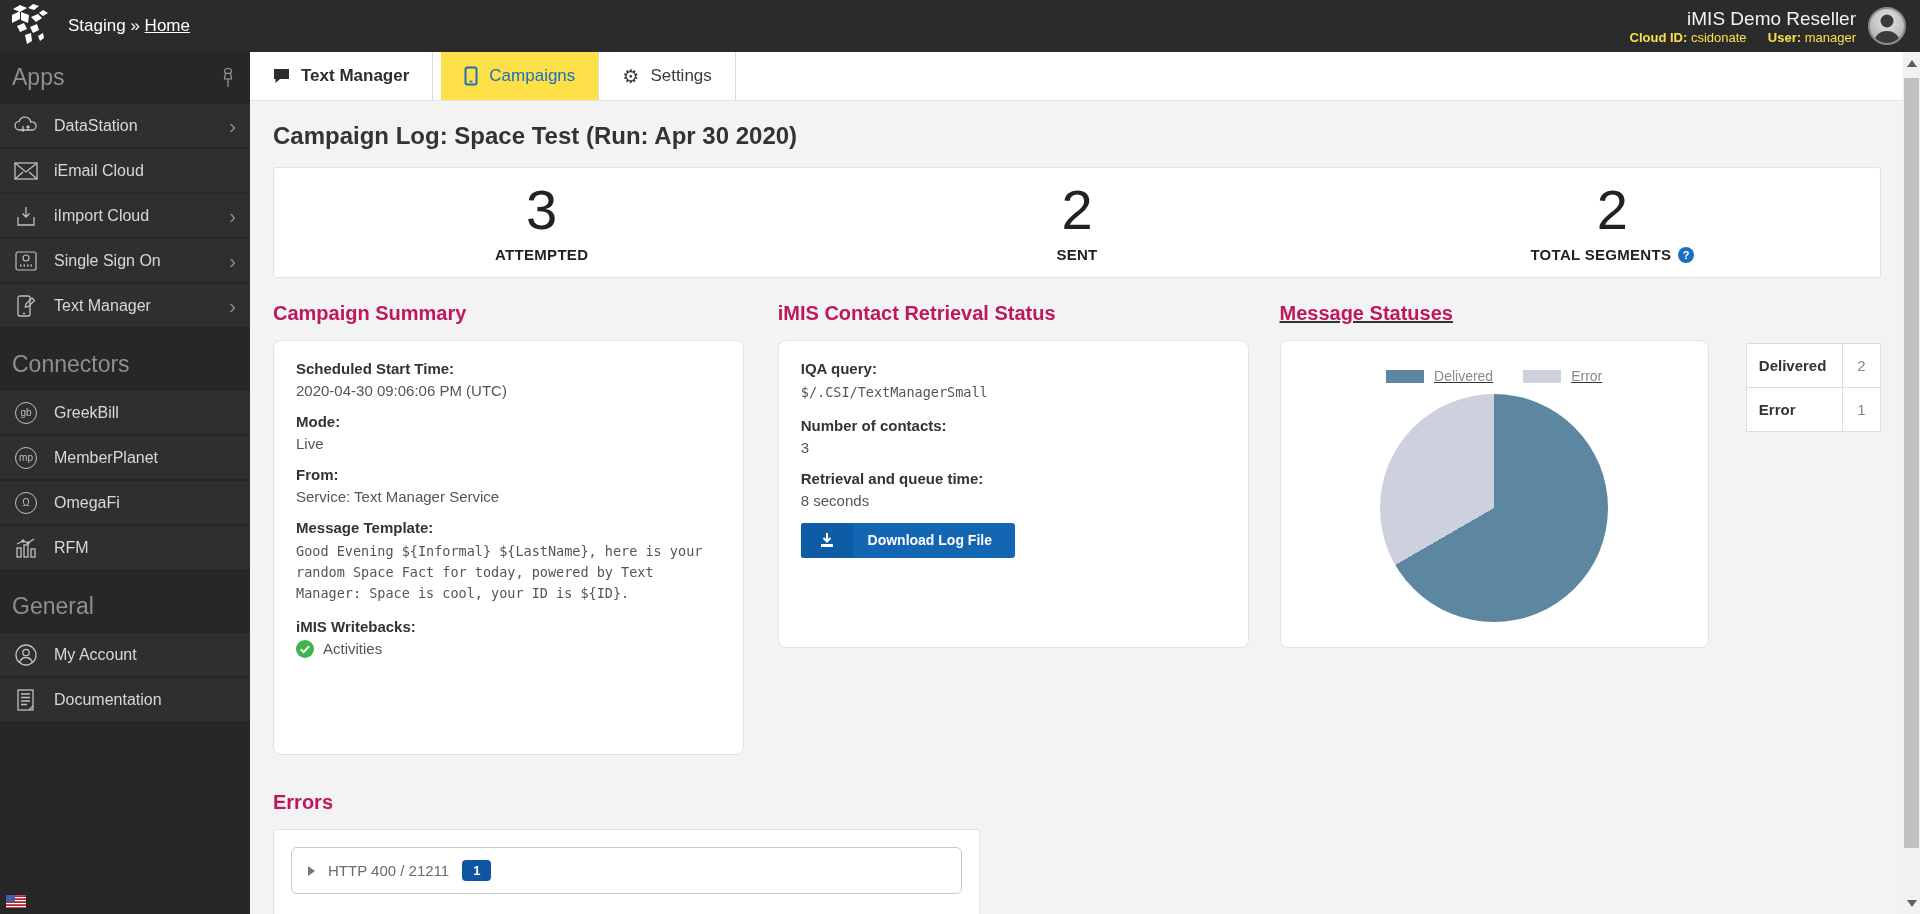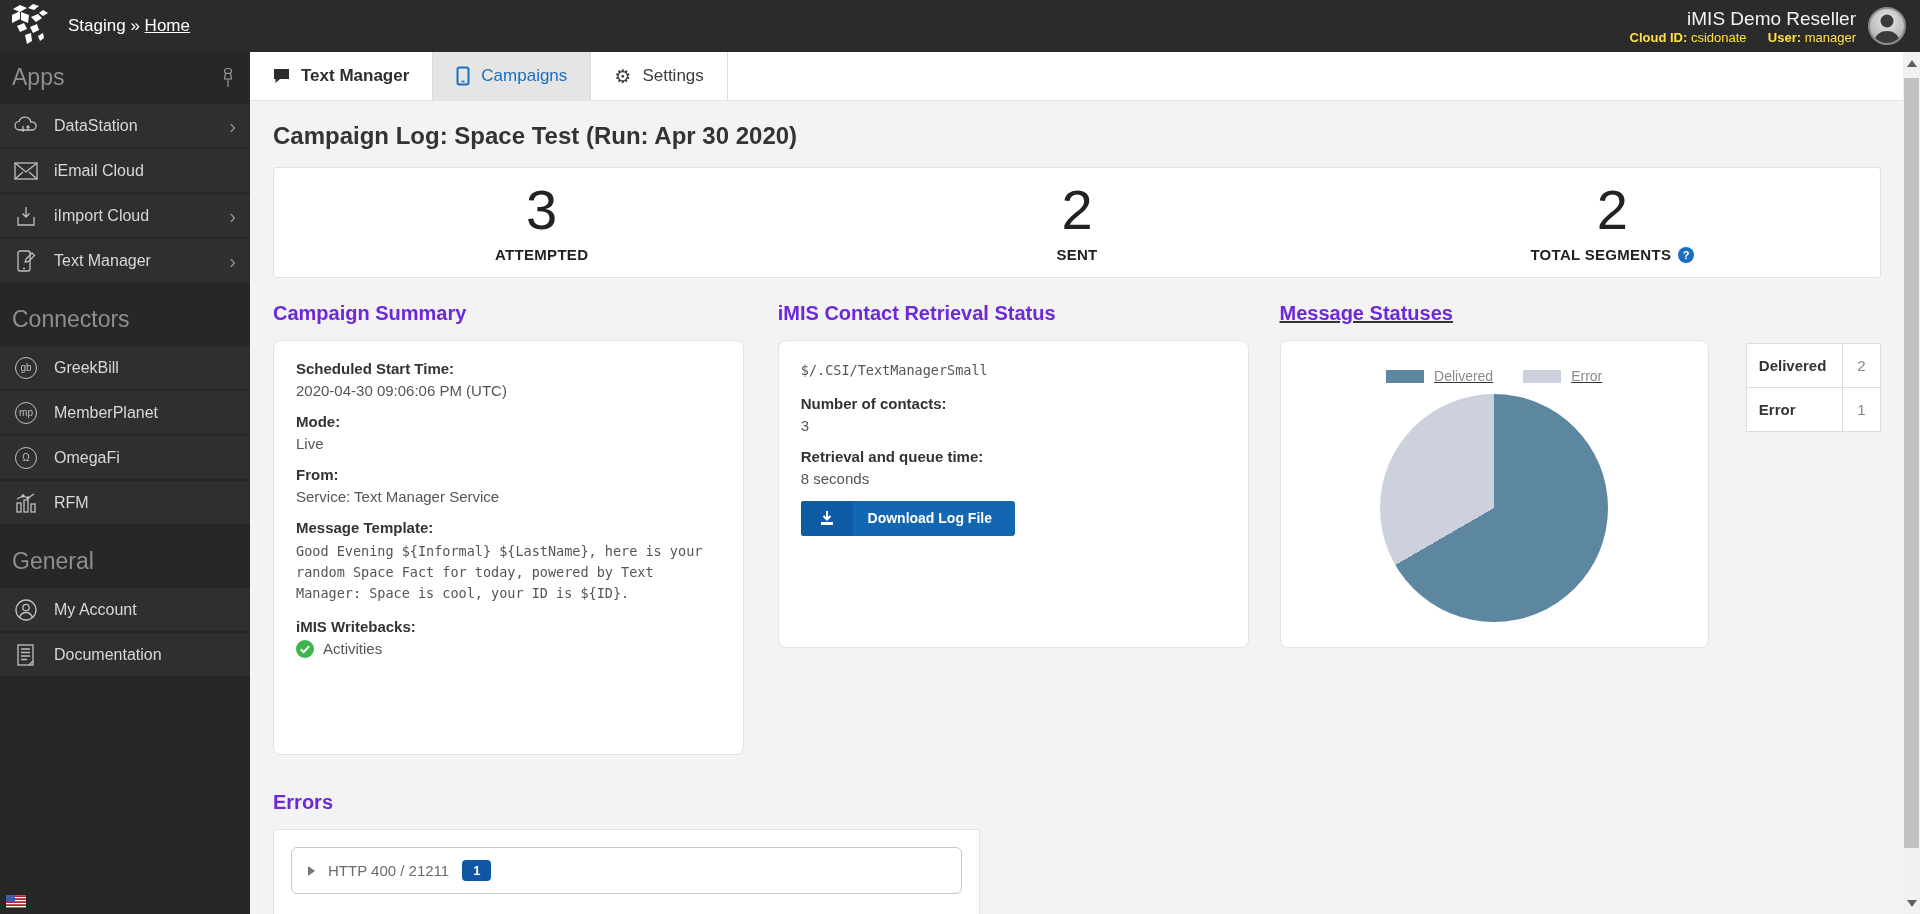--- a/index.html
+++ b/index.html
@@ -35,40 +35,40 @@
   .logo-circle { width:22px; height:22px; border:1.4px solid #bfbfbf; border-radius:50%;
     display:flex; align-items:center; justify-content:center; color:#bfbfbf; font-size:10px; line-height:1; }
   .chev { margin-left:auto; color:#8f8f8f; font-size:20px; line-height:1; }
   .chev::after { content:"\203A"; }
   
   .main { position:absolute; left:250px; top:52px; right:17px; bottom:0; }
   .tabstrip { height:49px; background:#fff; display:flex; border-bottom:1px solid #e2e2e2; }
   .tab { display:flex; align-items:center; gap:11px; padding:0 23px; font-size:17px;
     color:#3c3c3c; border-right:1px solid #dcdcdc; cursor:pointer; }
   .tab.active { font-weight:bold; color:#2d2d2d; }
-  .tab.selected { background:#e5e5e5; color:#1a6fc0; }
+  .tab.selected { background:#fde047; color:#1a6fc0;margin-left:8px; }
   .gear-glyph { font-family:"DejaVu Sans", sans-serif; font-size:19px; color:#3c3c3c; line-height:1; }
   .content { padding:12px 22px 0 23px; height:calc(100% - 49px); overflow:hidden; }
   .page-title { font-size:24px; font-weight:bold; color:#333; margin-top:9px; }
   
   .stats-card { margin-top:17px; background:#fff; border:1px solid #e3e3e3; border-radius:3px;
     height:111px; display:flex; }
   .stat { flex:1; display:flex; flex-direction:column; align-items:center; justify-content:center; }
   .stat-value { font-size:56px; font-weight:300; color:#222; line-height:1; }
   .stat-label { margin-top:8px; font-size:15px; font-weight:bold; color:#222; letter-spacing:.3px;
     display:flex; align-items:center; gap:7px; }
   .help-icon { width:16px; height:16px; border-radius:50%; background:#1a6fc0; color:#fff;
     font-size:11px; font-weight:bold; display:flex; align-items:center; justify-content:center; cursor:pointer; }
   
   .columns { display:flex; margin-top:24px; }
   .col-summary { width:477px; margin-right:34px; }
   .col-retrieval { width:477px; margin-right:31px; }
   .col-statuses { width:435px; margin-right:37px;text-decoration:underline; }
   .col-table { width:137px; padding-top:41px; }
-  .section-heading { font-size:20px; font-weight:bold; color:#6d28d9; margin-bottom:15px; }
+  .section-heading { font-size:20px; font-weight:bold; color:#be185d; margin-bottom:15px; }
   .card { background:#fff; border:1px solid #e3e3e3; border-radius:8px; }
   .card.summary { height:415px; padding:19px 22px; }
   .card.retrieval { height:308px; padding:19px 22px; }
   .card.statuses { height:308px; padding:12px; }
   .field { margin-bottom:14px; }
   .field-label { font-size:15px; font-weight:bold; color:#333; margin-bottom:5px; }
   .field-value { font-size:15px; color:#555; }
   .field-value.mono { font-family:"DejaVu Sans Mono", monospace; font-size:13.5px; line-height:1.55; color:#555; }
   .inline-value { display:flex; align-items:center; gap:9px; font-size:15px; color:#555; }
   .check-circle { width:18px; height:18px; flex:0 0 18px; }
@@ -194,20 +194,31 @@
       <svg width="22" height="22" viewBox="0 0 22 22" fill="none" stroke="#bfbfbf" stroke-width="1.3">
         <path d="M11 2v10M7.5 8.5L11 12l3.5-3.5"></path>
           <path d="M3 12v8h16v-8"></path>
       </svg>
     </span>
     <span>iImport Cloud</span>
     <span class="chev"></span>
   </div>
   <div class="side-item">
     <span class="side-icon">
+      <svg width="24" height="22" viewBox="0 0 24 22" fill="none" stroke="#bfbfbf" stroke-width="1.2">
+        <rect x="2" y="2" width="20" height="18" rx="2"></rect>
+          <circle cx="12" cy="8" r="3"></circle>
+        <path d="M6 15.5h1.5M9.5 15.5H11M13 15.5h1.5M16.5 15.5H18" stroke-width="2"></path>
+      </svg>
+    </span>
+    <span>Single Sign On</span>
+    <span class="chev"></span>
+  </div>
+  <div class="side-item">
+    <span class="side-icon">
       <svg width="22" height="24" viewBox="0 0 22 24" fill="none" stroke="#bfbfbf" stroke-width="1.3">
         <rect x="3" y="2" width="12" height="20" rx="2"></rect>
           <path d="M8 19.5h2"></path>
         <path d="M11 10l6-6 2.5 2.5-6 6-3.2.7z"></path>
       </svg>
     </span>
     <span>Text Manager</span>
     <span class="chev"></span>
   </div>
 
@@ -344,20 +355,21 @@
               <span>Activities</span>
             </div>
           </div>
         </div>
       </div>
 
       <div class="col-retrieval">
         <div class="section-heading">iMIS Contact Retrieval Status</div>
         <div class="card retrieval">
           <div class="field">
+            <div class="field-label">IQA query:</div>
             <div class="field-value mono">$/.CSI/TextManagerSmall</div>
           </div>
           <div class="field">
             <div class="field-label">Number of contacts:</div>
             <div class="field-value">3</div>
           </div>
           <div class="field">
             <div class="field-label">Retrieval and queue time:</div>
             <div class="field-value">8 seconds</div>
           </div>

